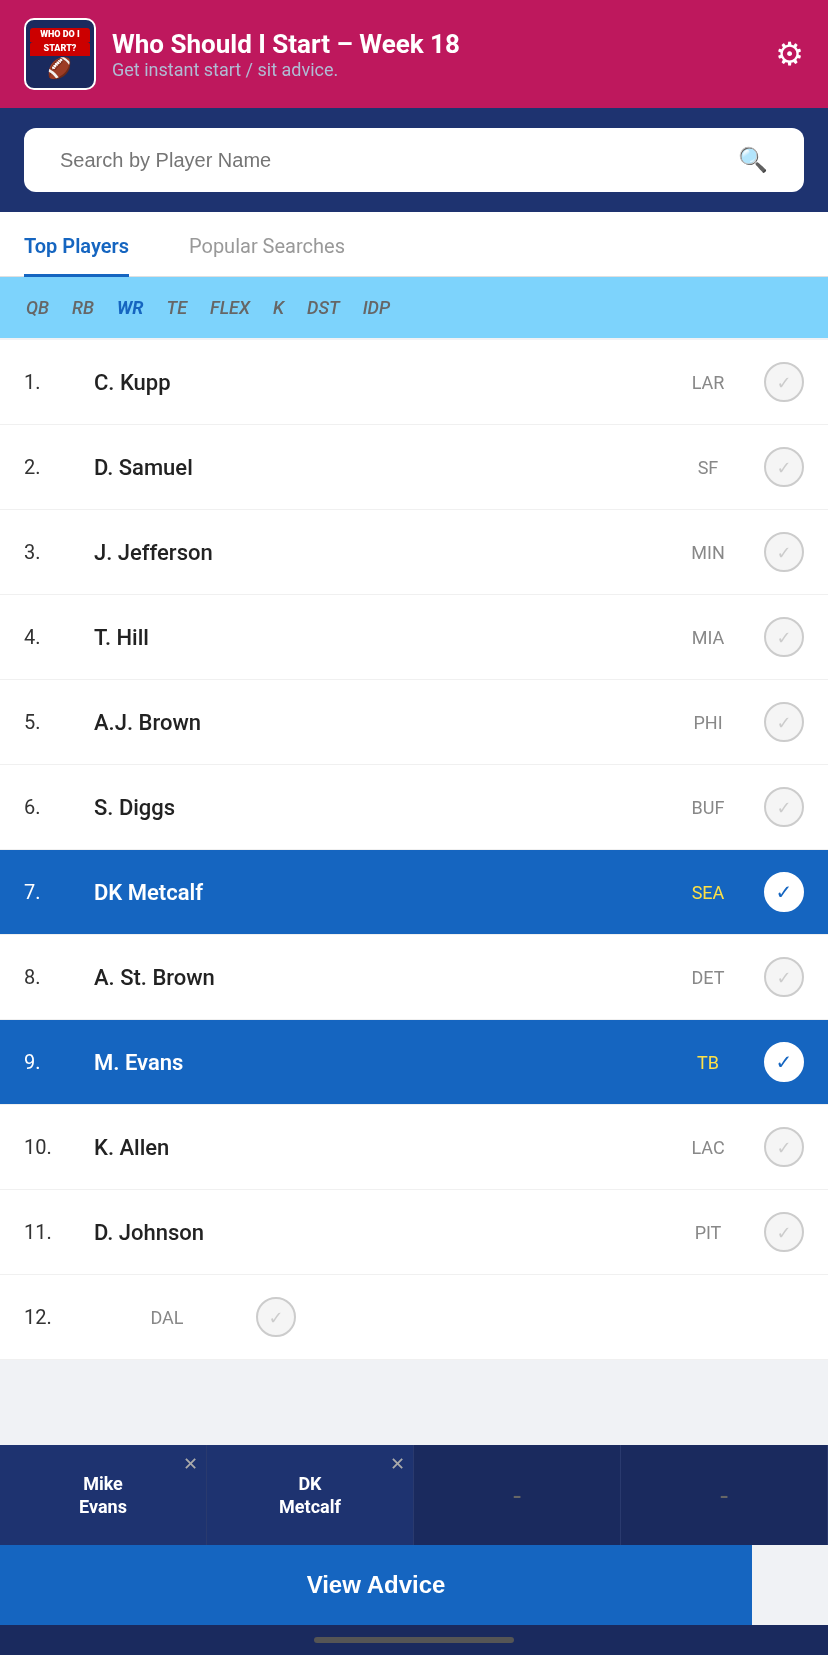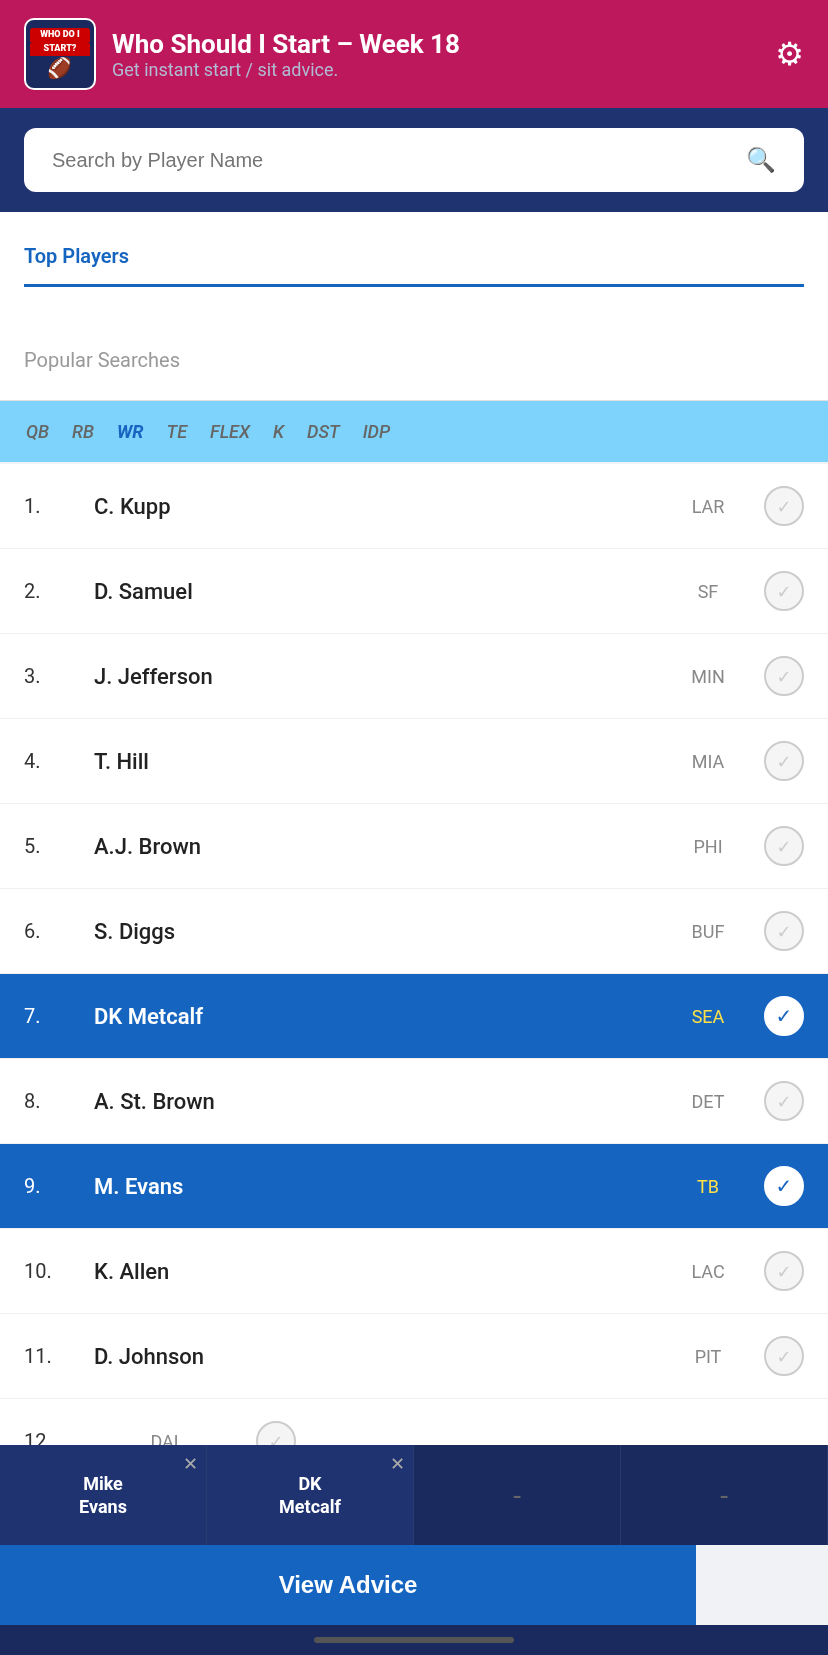--- a/index.html
+++ b/index.html
@@ -68,43 +68,42 @@
     
     .search-container {
       background: #1e3370;
       padding: 20px 24px;
     }
     .search-box {
       background: white;
       border-radius: 12px;
       display: flex;
       align-items: center;
-      padding: 18px 28px;
+      padding: 18px 36px;
       gap: 12px;
     }
     .search-input {
       flex: 1;
       border: none;
       outline: none;
       font-size: 20px;
       color: #999;
     }
     .search-icon {
       color: #aaa;
       font-size: 24px;
     }
 
     
     .tabs-container {
       background: white;
-      padding: 10px 24px;
-      display: flex;
-      gap: 40px;
+      padding: 0 24px;
+      display: flex;
+      gap: 60px;
       border-bottom: 1px solid #e0e0e0;
-      flex-direction: column;
     }
     .tab {
       padding: 22px 0 16px;
       font-size: 20px;
       cursor: pointer;
       color: #999;
       border-bottom: 3px solid transparent;
       margin-bottom: -1px;
     }
     .tab.active {
@@ -247,21 +246,21 @@
 
     
     .view-advice-btn {
       background: #1565c0;
       color: white;
       font-size: 24px;
       font-weight: 700;
       text-align: center;
       padding: 26px;
       cursor: pointer;
-      width: 696px;
+      width: 752px;
       border: none;
     }
 
     .bottom-section {
       position: fixed;
       bottom: 0;
       left: 0;
       width: 828px;
     }
 

